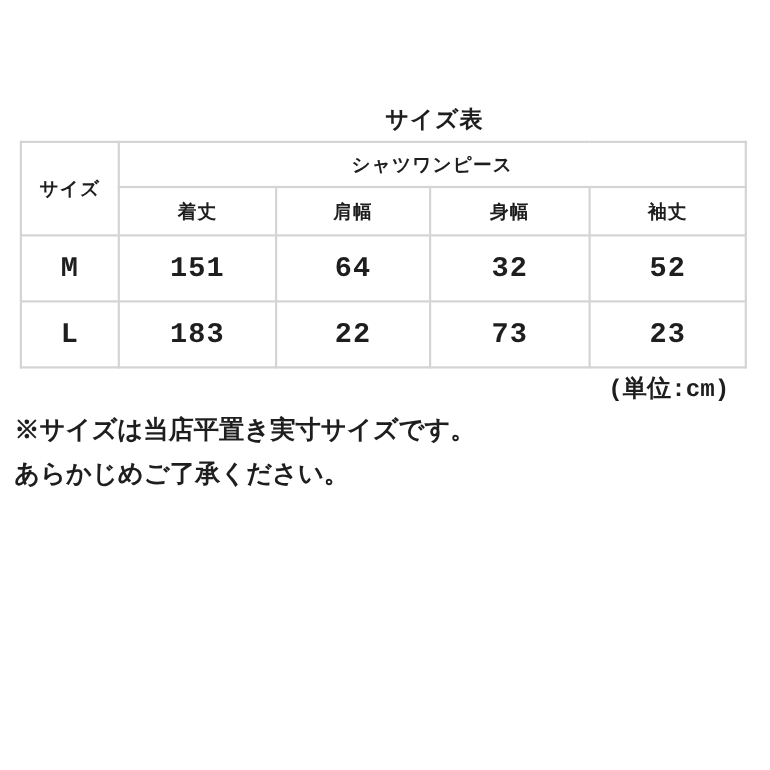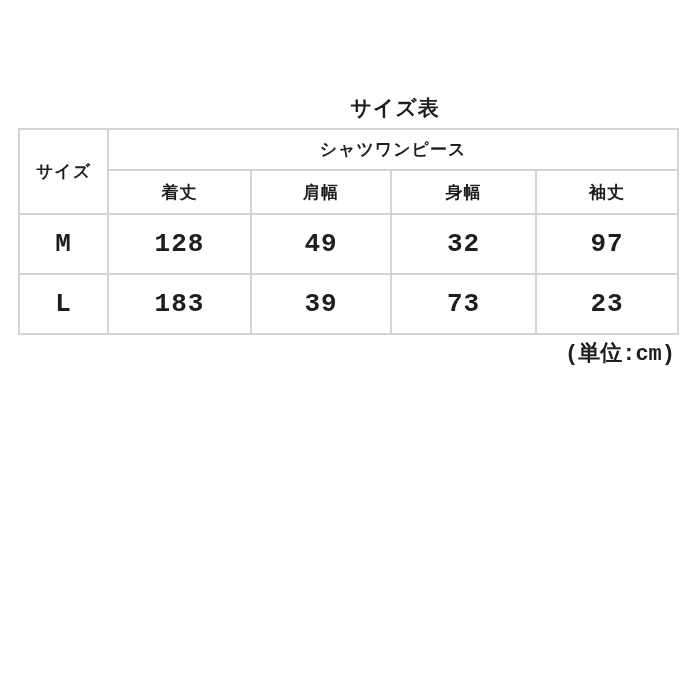--- a/index.html
+++ b/index.html
@@ -38,21 +38,21 @@
     padding:0;
     background:var(--bg-color);
   }
   td.hd{font-size:17px;letter-spacing:1px;}
   td.num{font-size:26px;letter-spacing:1px;}
   tr.r1{height:41px;}
   tr.r2{height:44px;}
   tr.rdata{height:60px;}
   .unit-note{
     position:absolute;
-    right:25px;top:338px;
+    right:37px;top:338px;
     font-size:22px;
     text-align:right;
   }
   .notes{
     position:absolute;
     left:13px;top:372px;
     font-size:23px;
     line-height:40px;
     white-space:nowrap;
   }
@@ -78,33 +78,35 @@
         <td class="hd" colspan="4">シャツワンピース</td>
       </tr>
       <tr class="r2">
         <td class="hd">着丈</td>
         <td class="hd">肩幅</td>
         <td class="hd">身幅</td>
         <td class="hd">袖丈</td>
       </tr>
       <tr class="rdata">
         <td class="num">M</td>
-        <td class="num">128</td>
-        <td class="num">49</td>
+        <td class="num">151</td>
+        <td class="num">64</td>
         <td class="num">32</td>
-        <td class="num">97</td>
+        <td class="num">52</td>
       </tr>
       <tr class="rdata">
         <td class="num">L</td>
         <td class="num">183</td>
-        <td class="num">39</td>
+        <td class="num">22</td>
         <td class="num">73</td>
         <td class="num">23</td>
       </tr>
     </tbody>
   </table>
 
   <div class="unit-note">(単位:cm)</div>
 
   <div class="notes">
+    <div>※サイズは当店平置き実寸サイズです。</div>
+    <div>あらかじめご了承ください。</div>
   </div>
 
 </div>
 
 </body></html>

